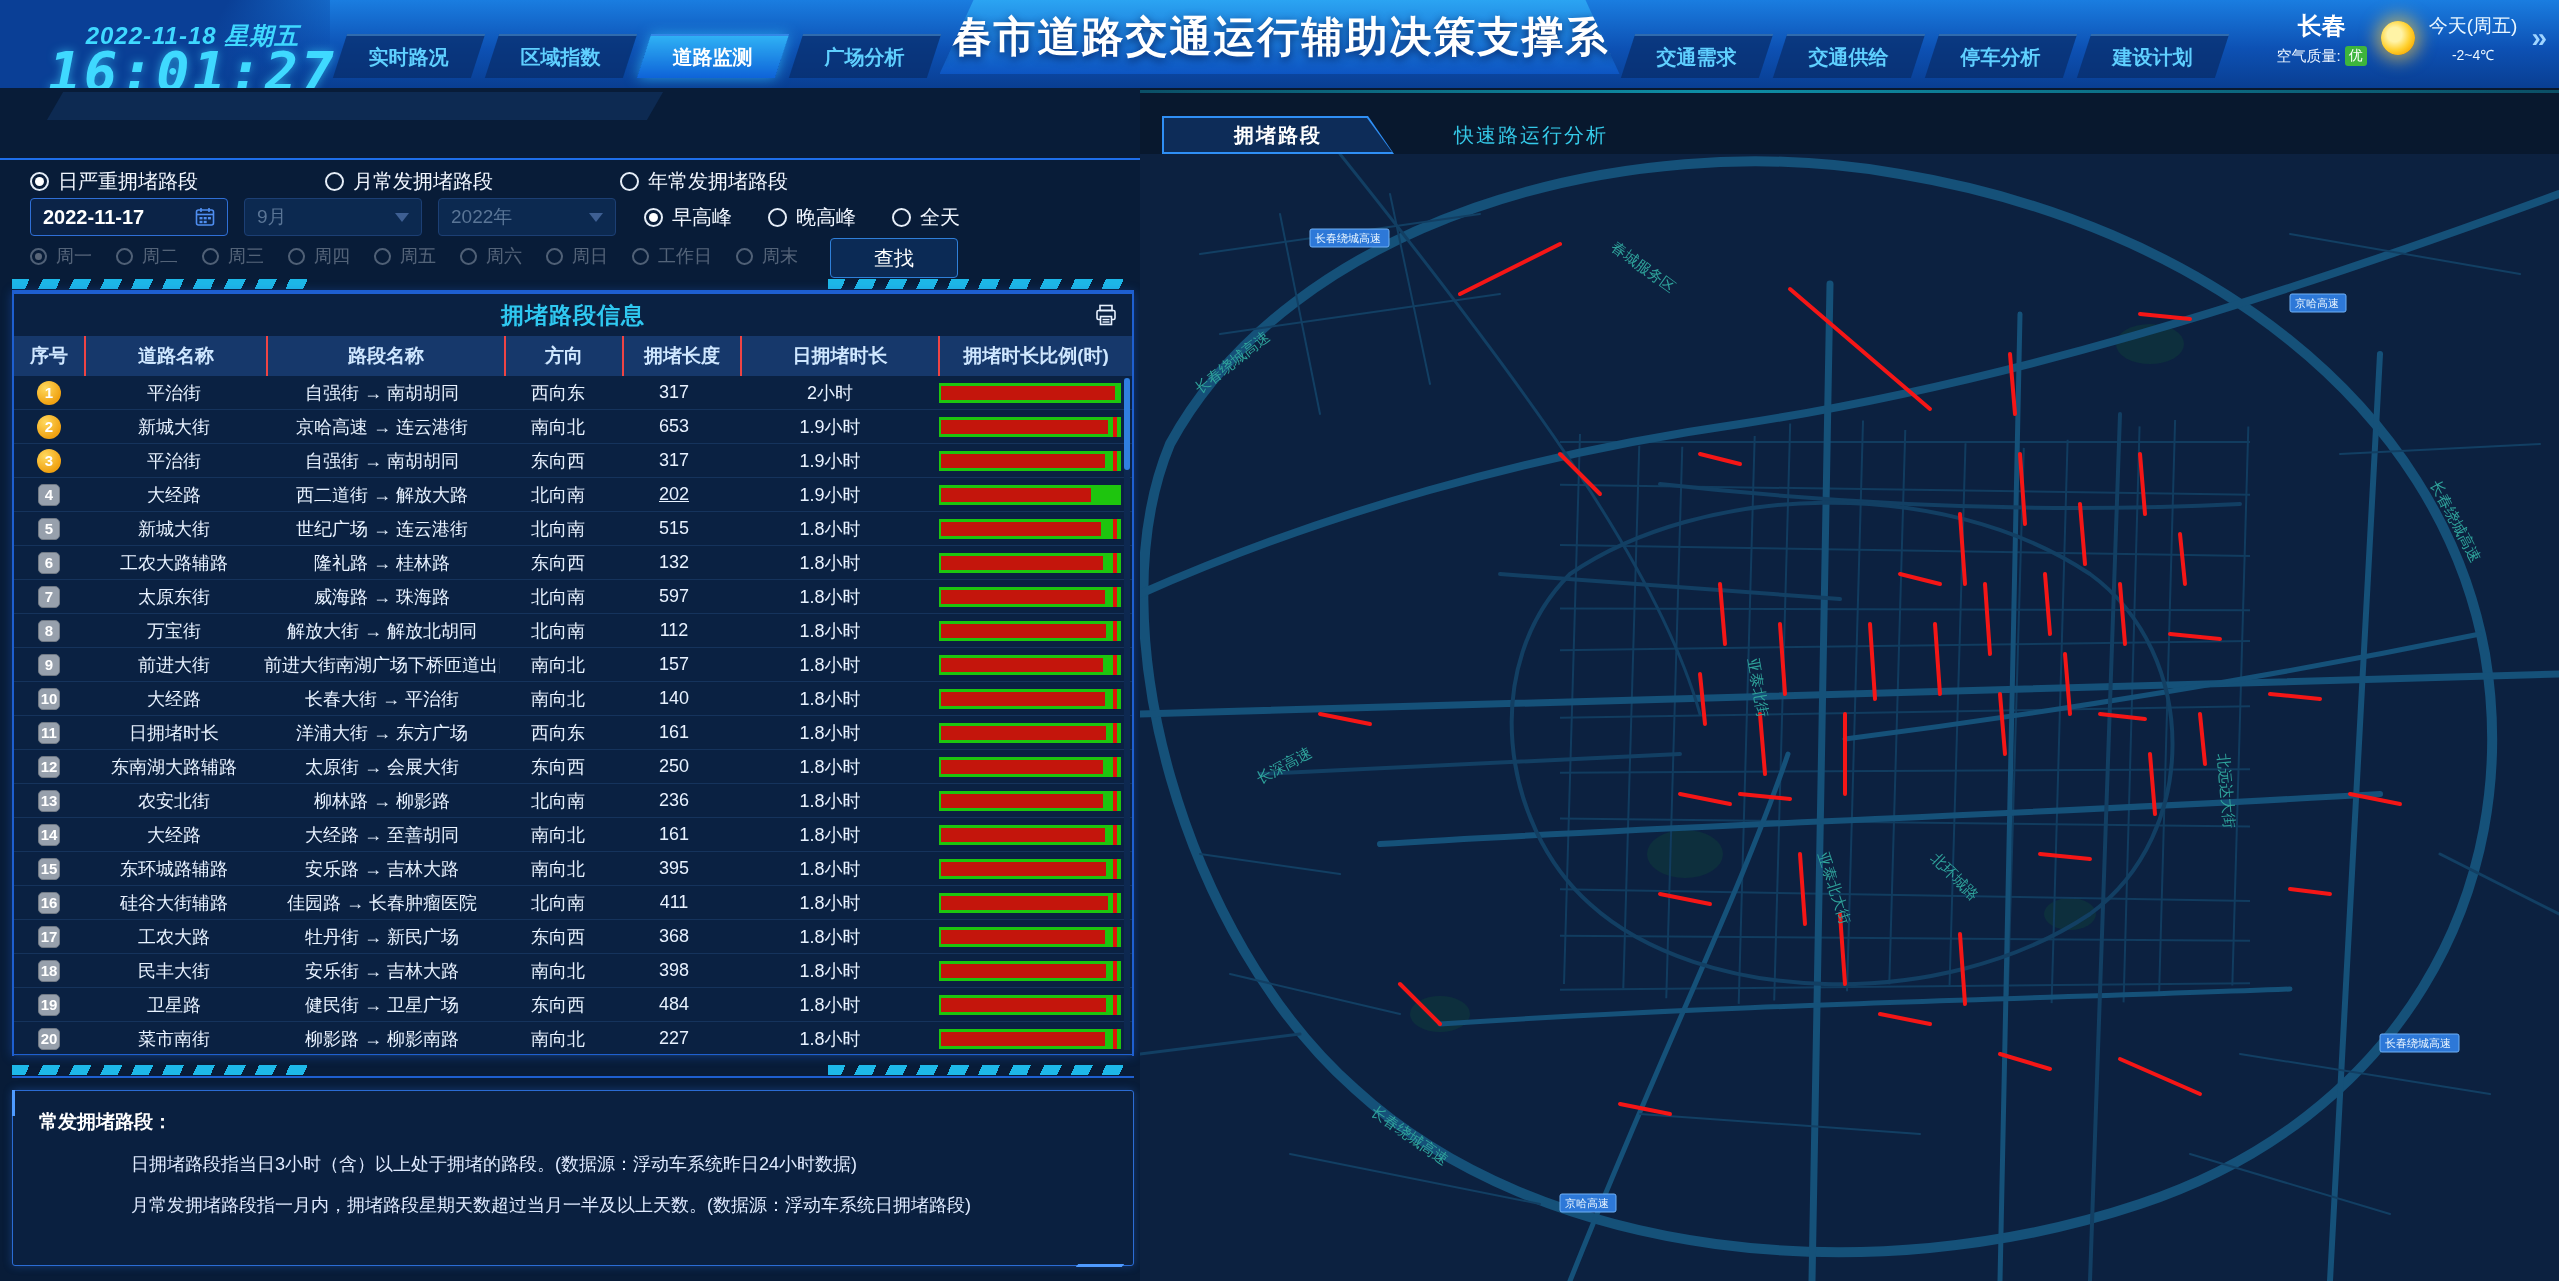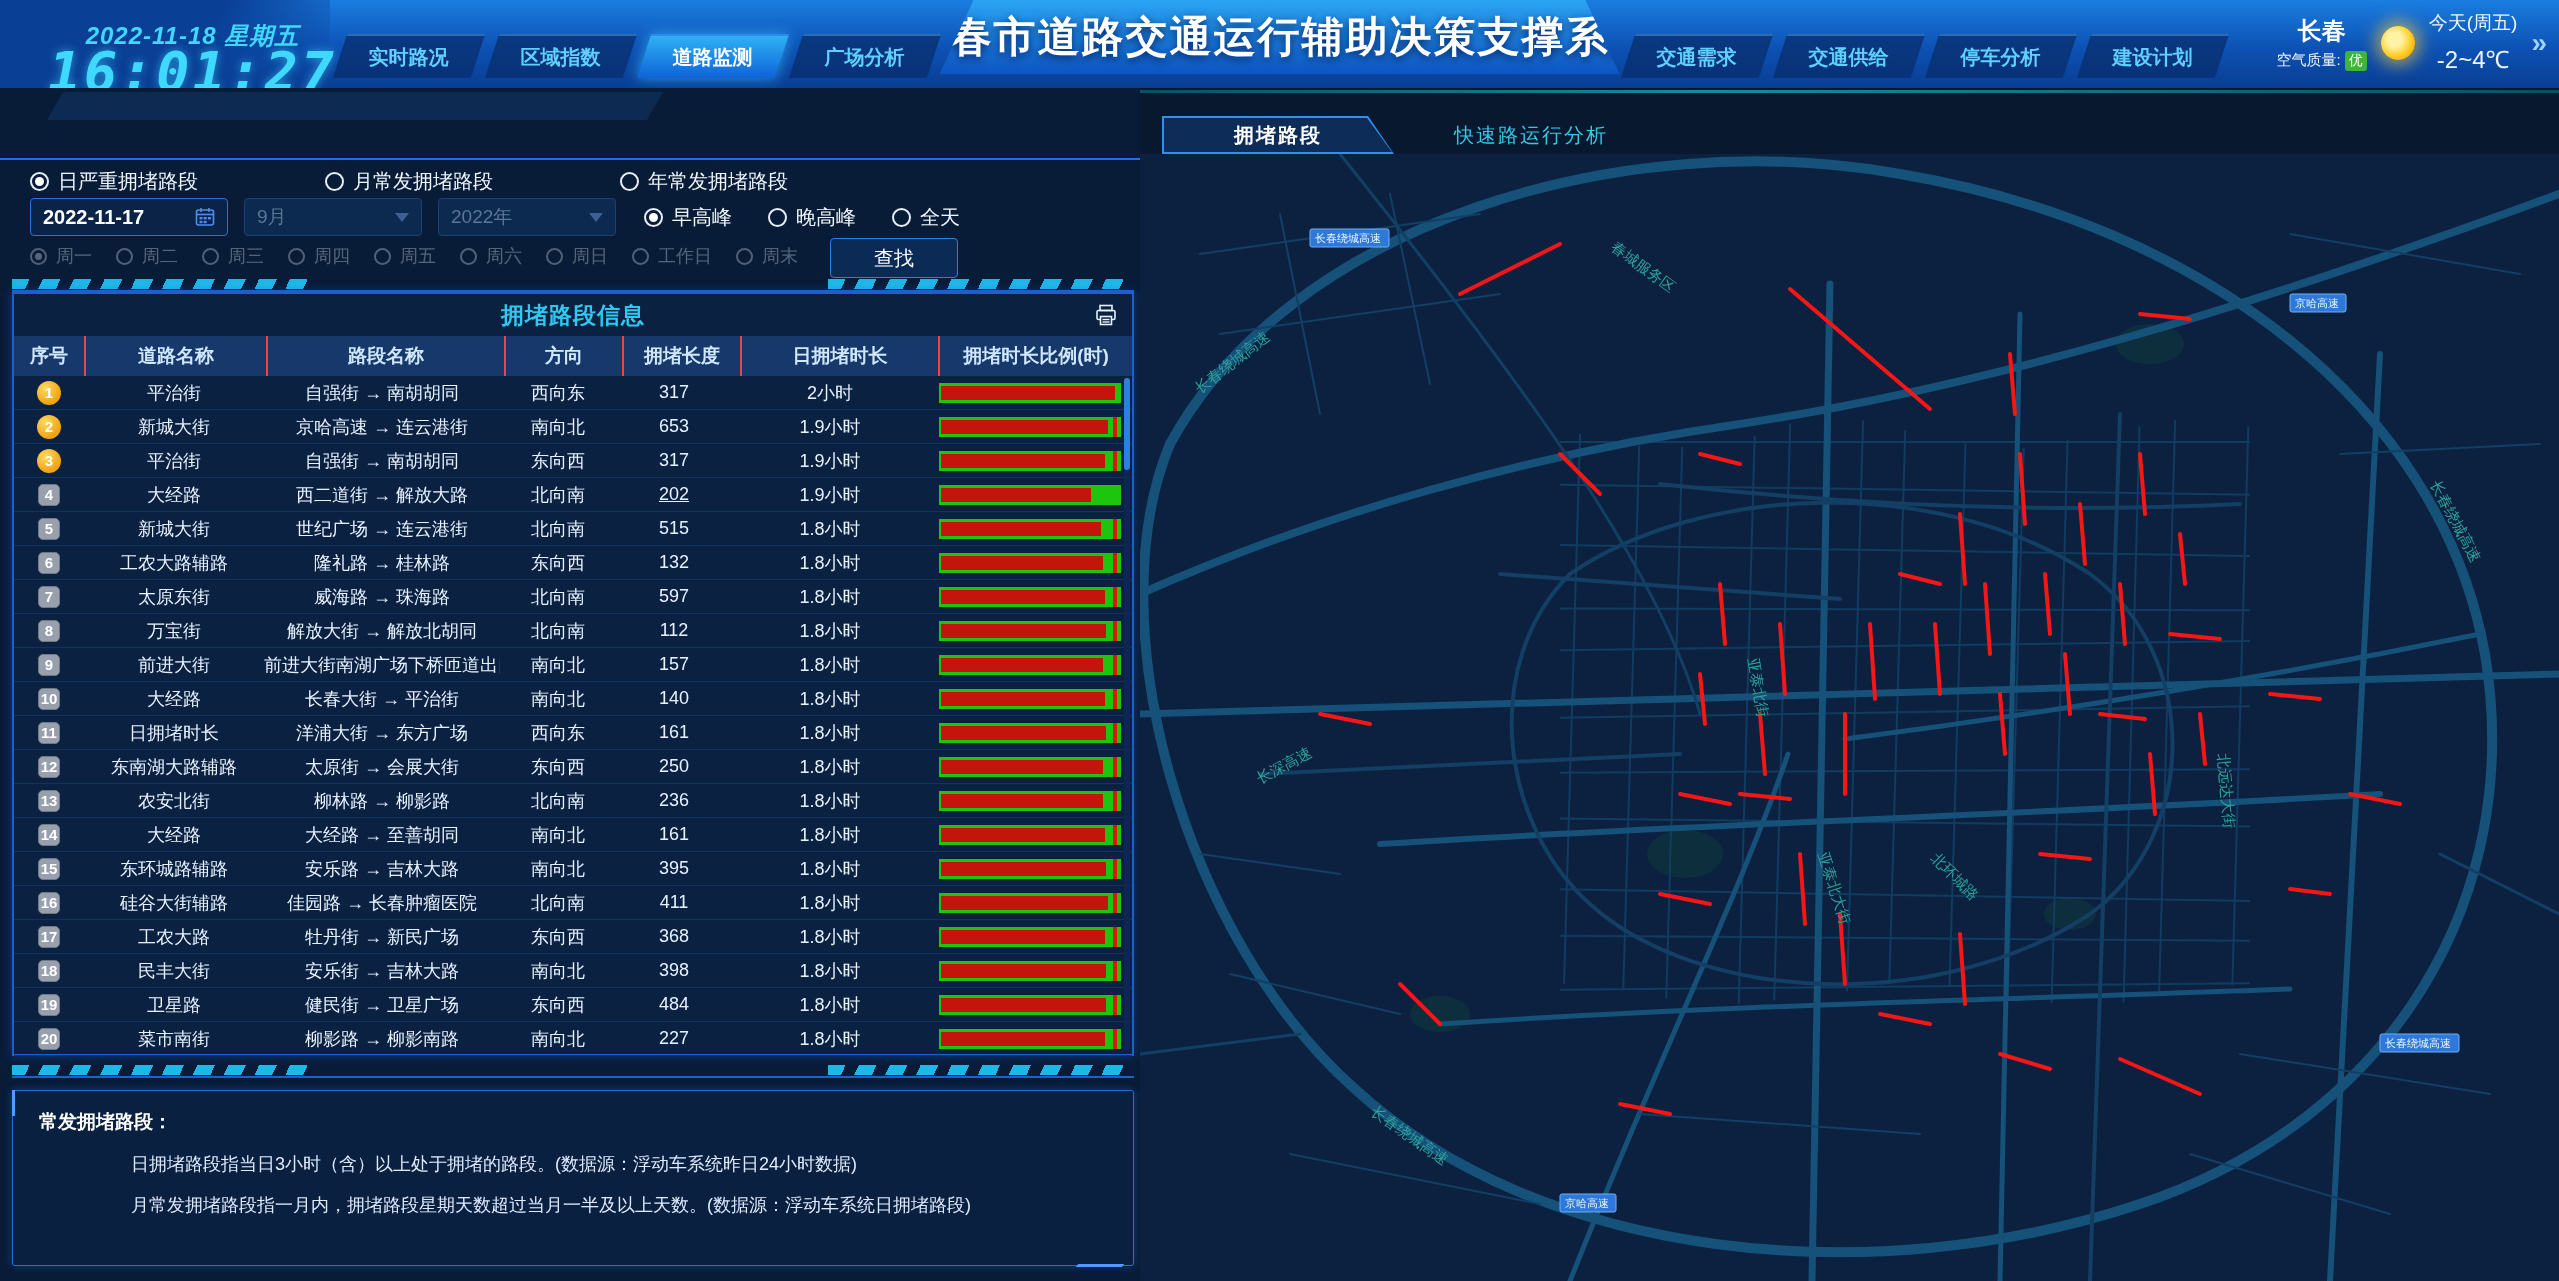--- a/index.html
+++ b/index.html
@@ -28,21 +28,21 @@
   .nav-tab.active span{color:#fff;}
   .weather{position:absolute;right:12px;top:10px;display:flex;align-items:center;gap:14px;}
   .w-city{text-align:center;}
   .w-city .city{color:#fff;font-size:24px;font-weight:bold;}
   .w-air{color:#eaf4ff;font-size:15px;margin-top:4px;display:flex;align-items:center;gap:4px;justify-content:center;}
   .aq-badge{display:inline-block;background:#3db53c;color:#fff;font-size:14px;padding:1px 4px;border-radius:3px;}
   .w-sun{width:34px;height:34px;border-radius:50%;
     background:radial-gradient(circle at 40% 40%,#fff3a6 0 25%,#ffd02e 55%,#f7a800 80%);
     box-shadow:0 0 16px 6px rgba(255,205,60,.55);}
   .w-mid{text-align:center;color:#eaf7ff;}
-  .w-day{font-size:19px;} .w-temp{font-size:24px;margin-top:6px;}
+  .w-day{font-size:19px;} .w-temp{font-size:14px;margin-top:6px;}
   .w-more{color:#9fd4ff;font-size:28px;font-weight:bold;}
 
   
   .main{position:absolute;left:0;top:88px;width:2559px;height:1193px;display:flex;background:#071728;}
   .left-panel{width:1140px;position:relative;background:#081c38;flex:none;}
   .right-panel{flex:1;position:relative;background:#08182e;}
 
   
   .deco-trap{position:absolute;left:55px;top:4px;width:600px;height:28px;background:#0d2a52;transform:skewX(-30deg);}
   .top-line{position:absolute;left:0;top:70px;right:0;height:2px;background:#1e6eea;}

